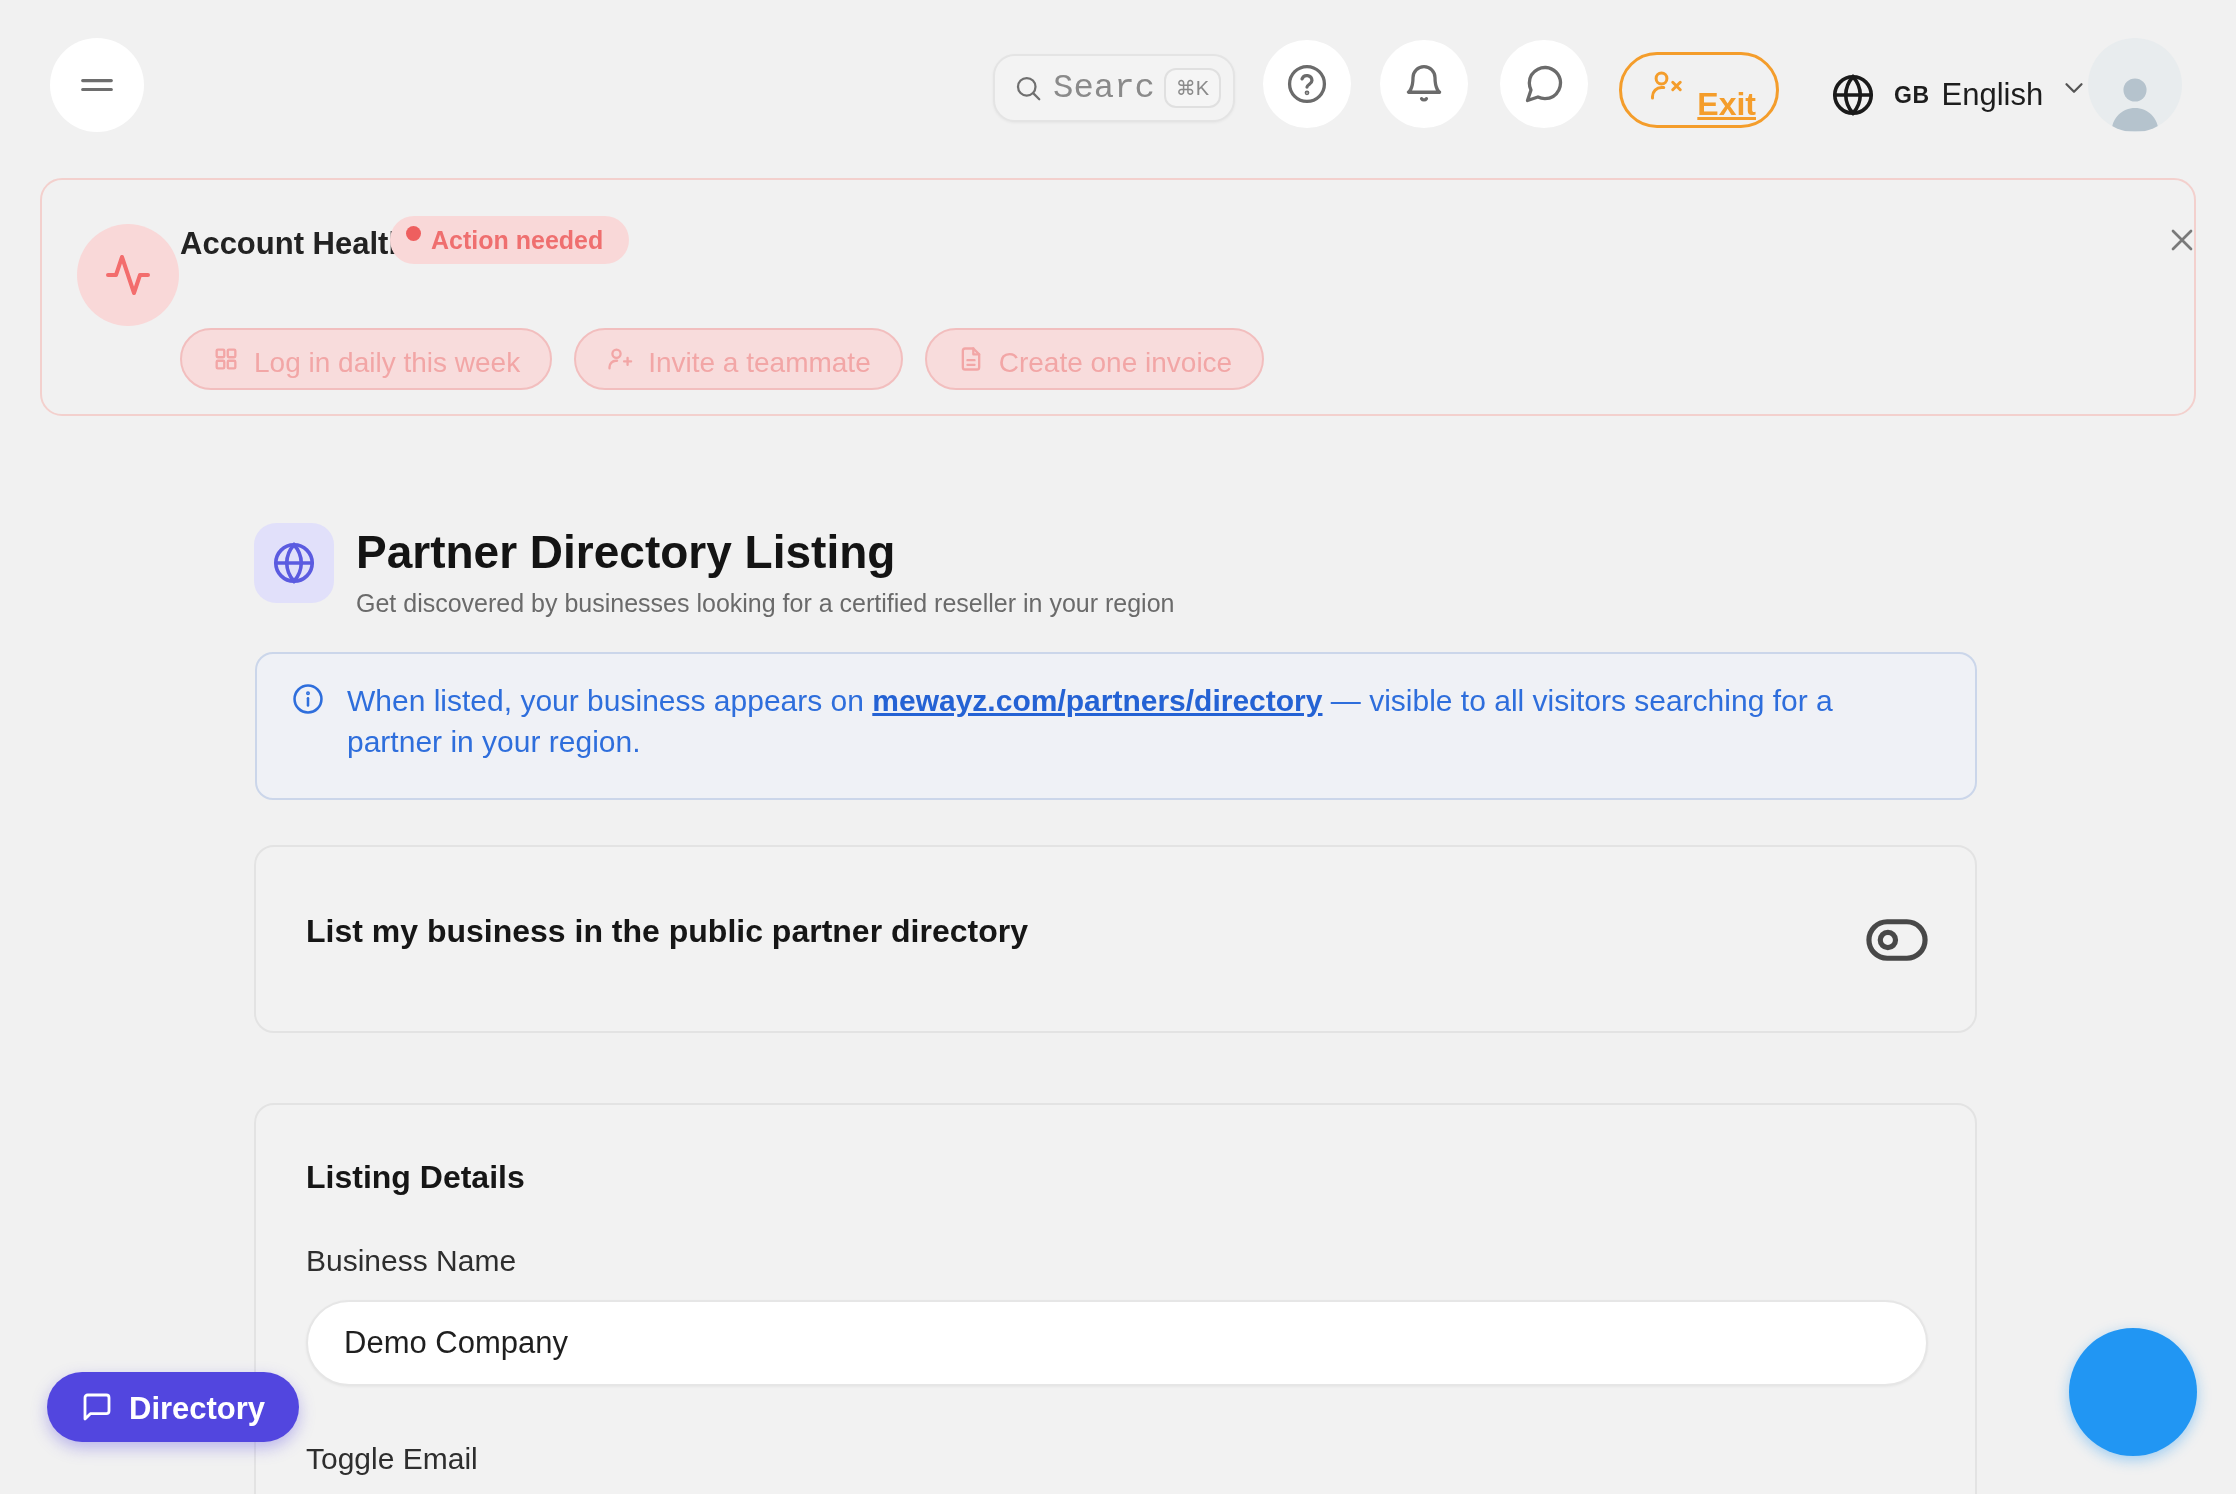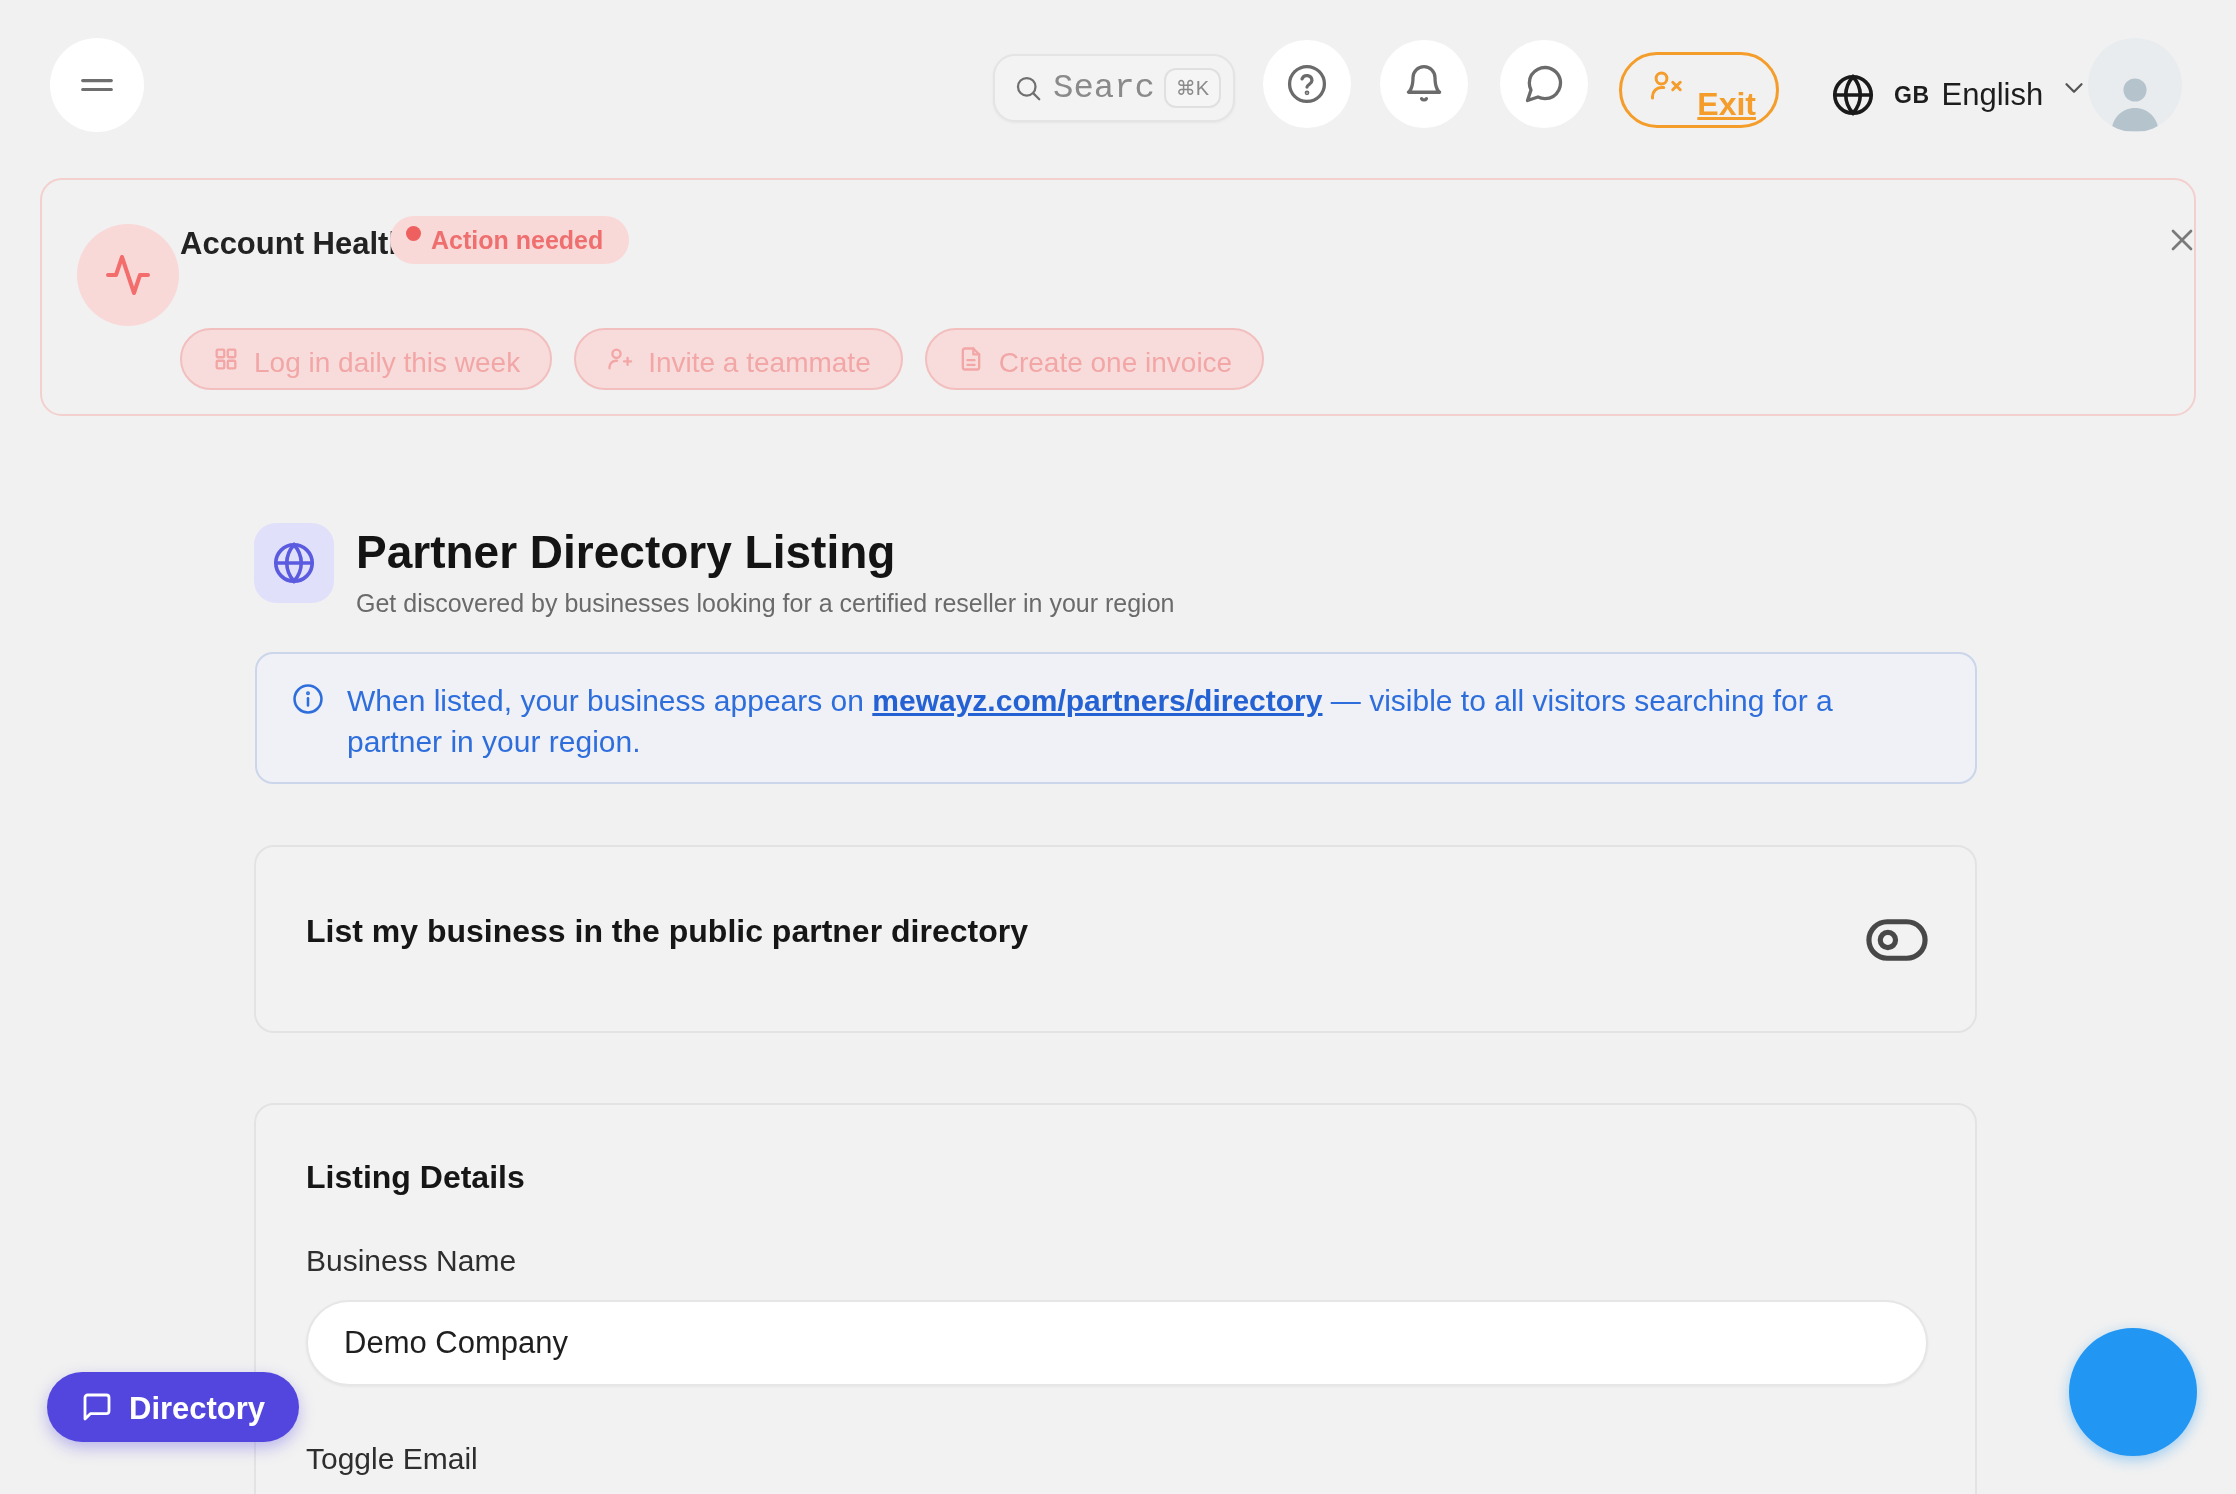--- a/index.html
+++ b/index.html
@@ -87,21 +87,21 @@
   .hero{position:absolute;left:0;top:0;display:flex;gap:22px;}
   .hero-tile{
     width:80px;height:80px;border-radius:22px;background:#e1e0fa;
     display:flex;align-items:center;justify-content:center;color:#5b5be0;flex:0 0 auto;
   }
   .page-title{font-size:46px;font-weight:bold;color:#141414;margin:2px 0 10px 0;}
   .page-subtitle{font-size:25px;color:#6a6a6a;}
   .info-banner{
     position:absolute;left:1px;top:129px;width:1722px;min-height:120px;box-sizing:border-box;
     border:2px solid #cbd6ea;border-radius:18px;background:#eff1f6;
-    display:flex;gap:22px;padding:26px 40px 20px 34px;
+    display:flex;gap:22px;padding:26px 40px 36px 34px;
   }
   .info-banner .info-icon{color:#2e6edc;flex:0 0 auto;margin-top:2px;}
   .info-text{font-size:30px;line-height:41px;color:#2e6edc;white-space:pre-wrap;}
   .info-link{color:#2462d4;font-weight:bold;text-decoration:underline;cursor:pointer;}
   .card{
     position:absolute;box-sizing:border-box;background:#f2f2f2;
     border:2px solid #e3e3e3;border-radius:20px;
   }
   .visibility-card{left:0;top:322px;width:1723px;height:188px;padding:66px 46px 0 50px;}
   .card-title{font-size:32px;font-weight:bold;color:#161616;margin:0 0 18px 0;}

